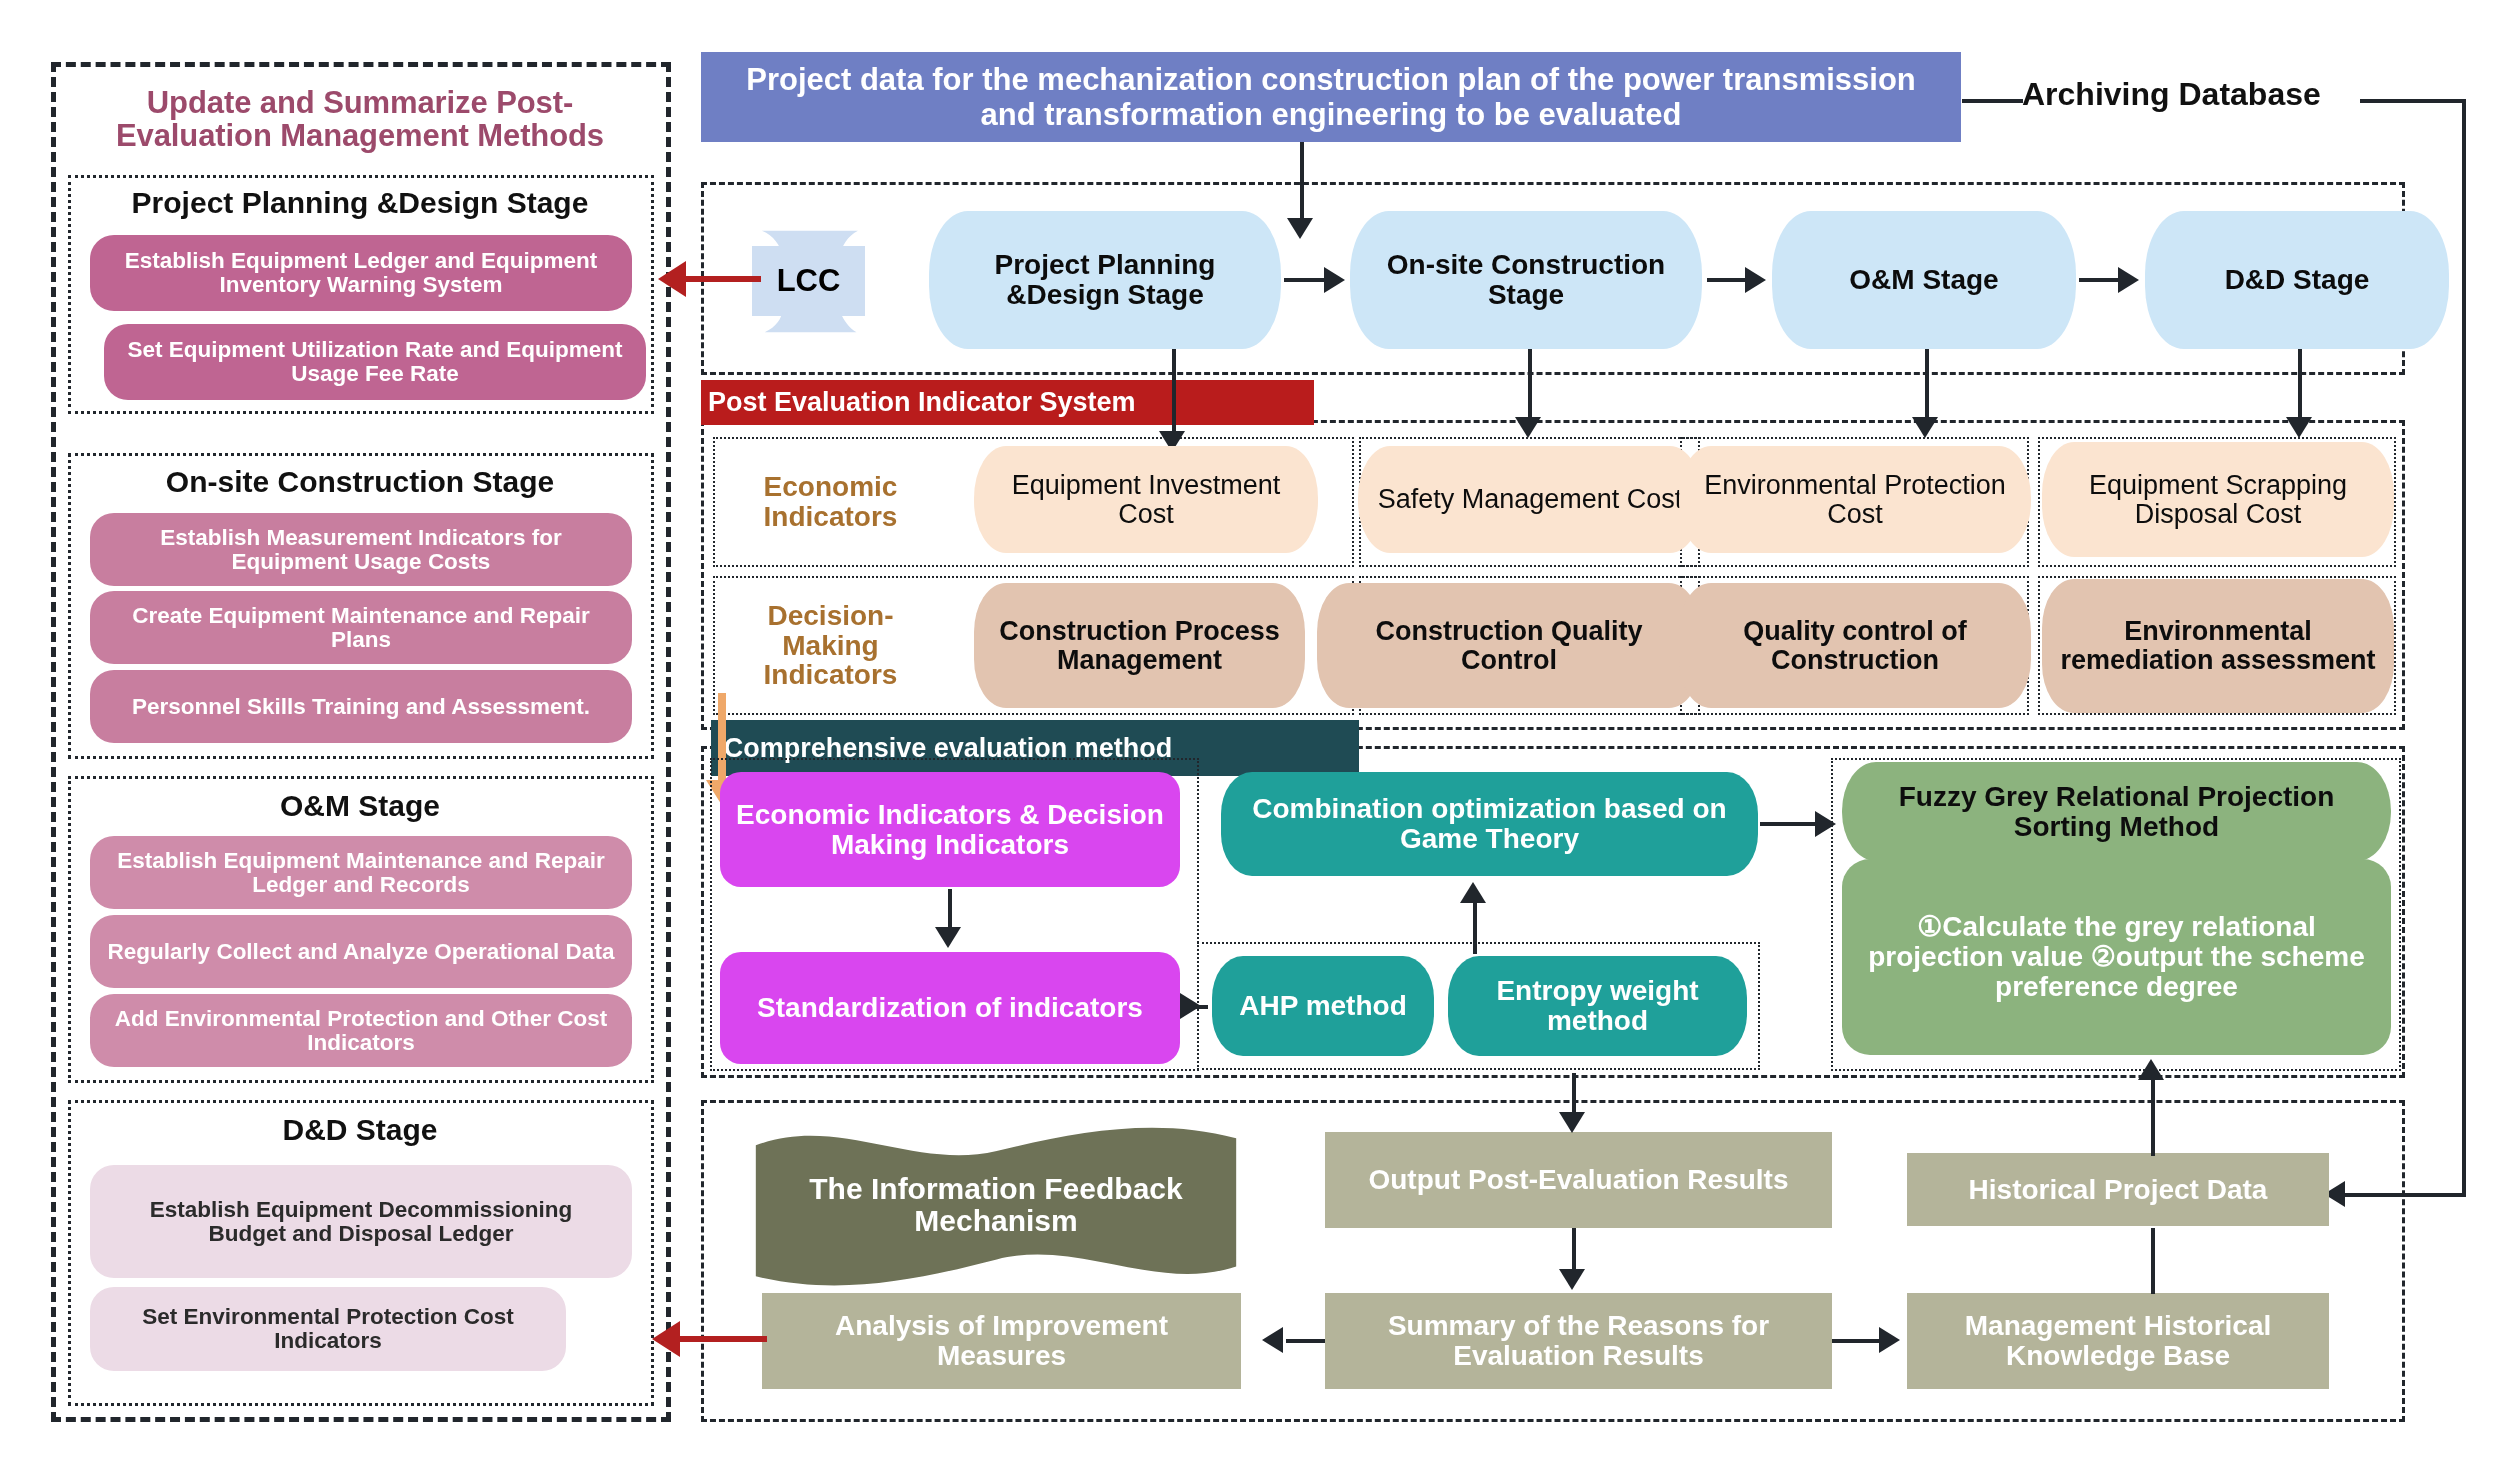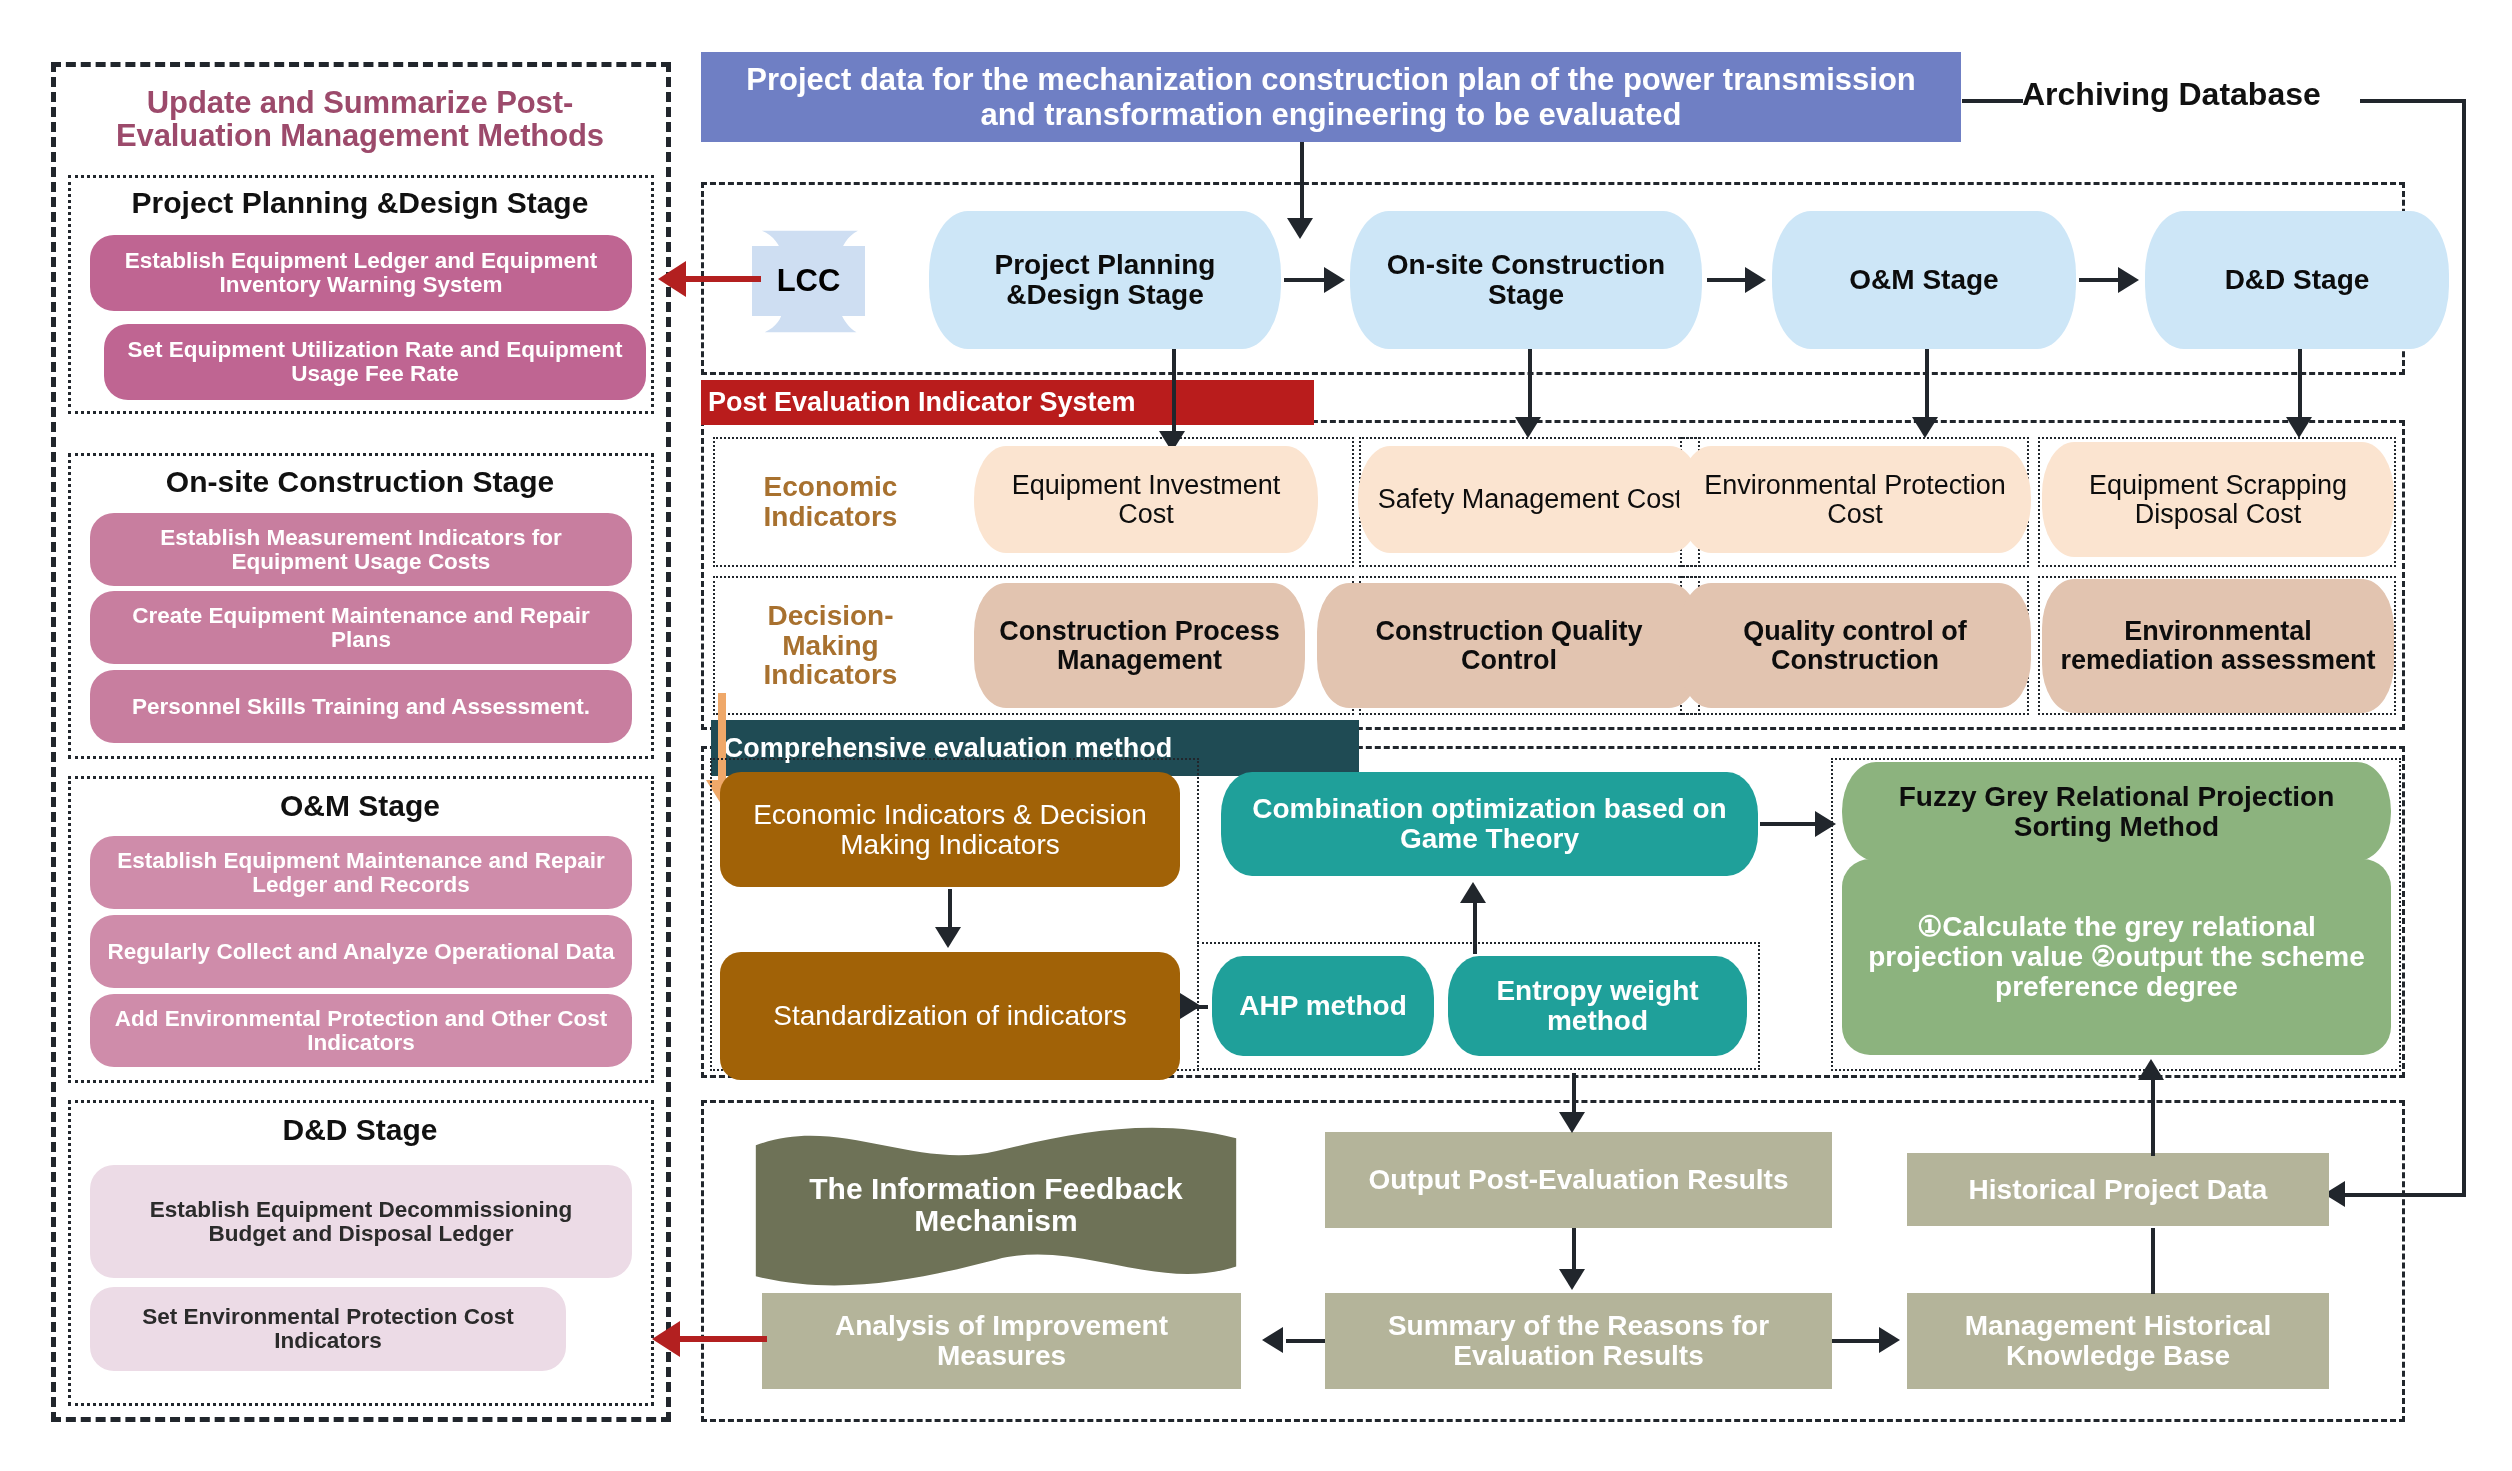--- a/index.html
+++ b/index.html
@@ -41,21 +41,21 @@
   .strip-teal{background:#1f4b54;color:#fff;font-weight:bold;font-size:27px;padding-left:12.7px;
               display:flex;align-items:center;}
 
   
   .ind-cream{background:#fbe4d0;color:#0d0d0d;font-weight:normal;font-size:27px;
              border-radius:32px/52px;}
   .ind-tan{background:#e2c4b0;color:#0d0d0d;font-weight:bold;font-size:27px;
            border-radius:32px/49px;}
 
   
-  .t-dark{background:#a16207;color:#fff;font-weight:normal;font-size:28px;border-radius:21px;}
+  .t-dark{background:#d946ef;color:#fff;font-weight:bold;font-size:28px;border-radius:21px;}
   .t-mid{background:#1fa09a;color:#fff;font-weight:bold;font-size:28px;border-radius:31px/42px;}
 
   
   .g-top{background:#8cb37e;color:#0d0d0d;font-weight:bold;font-size:28px;border-radius:34px/49px;}
   .g-bot{background:#8cb37e;color:#fff;font-weight:bold;font-size:28px;border-radius:28px;}
 
   
   .sage{background:#b4b49a;color:#fff;font-weight:bold;font-size:28px;}
   .olive-wave{color:#fff;font-weight:bold;font-size:30px;}
 
@@ -179,21 +179,21 @@
 
   <div class="abs frame-dash-thin" style="left:701px;top:746px;width:1704px;height:332px;"></div>
 
   <div class="abs strip-teal" style="left:711px;top:720px;width:648px;height:56px;">Comprehensive evaluation method</div>
 
   <div class="abs ln-org" style="left:718px;top:693px;width:7.7px;height:92px;"></div>
   <div class="abs arw arw-dn-org" style="left:706px;top:780px;"></div>
 
   <div class="abs frame-dot-thin" style="left:710px;top:758px;width:489px;height:313px;"></div>
   <div class="abs ctr t-dark" style="left:720px;top:772px;width:460px;height:115px;padding:0 12.7px;">Economic Indicators &amp; Decision Making Indicators</div>
-  <div class="abs ctr t-dark" style="left:720px;top:952px;width:460px;height:128px;padding:0 12.7px;">Standardization of indicators</div>
+  <div class="abs ctr t-dark" style="left:720px;top:952px;width:460px;height:112px;padding:0 12.7px;">Standardization of indicators</div>
   <div class="abs ln-v" style="left:948px;top:889px;width:4.2px;height:41px;"></div>
   <div class="abs arw arw-dn" style="left:935px;top:927px;"></div>
 
   <div class="abs ctr t-mid" style="left:1221px;top:772px;width:537px;height:104px;padding:0 12.7px;">Combination optimization based on Game Theory</div>
 
   <div class="abs frame-dot-thin" style="left:1197px;top:942px;width:563px;height:128px;"></div>
   <div class="abs ctr t-mid" style="left:1212px;top:956px;width:222px;height:100px;padding:0 8.4px;">AHP method</div>
   <div class="abs ctr t-mid" style="left:1448px;top:956px;width:299px;height:100px;padding:0 8.4px;">Entropy weight method</div>
 
   <div class="abs ln-h" style="left:1183px;top:1005px;width:25px;"></div>

